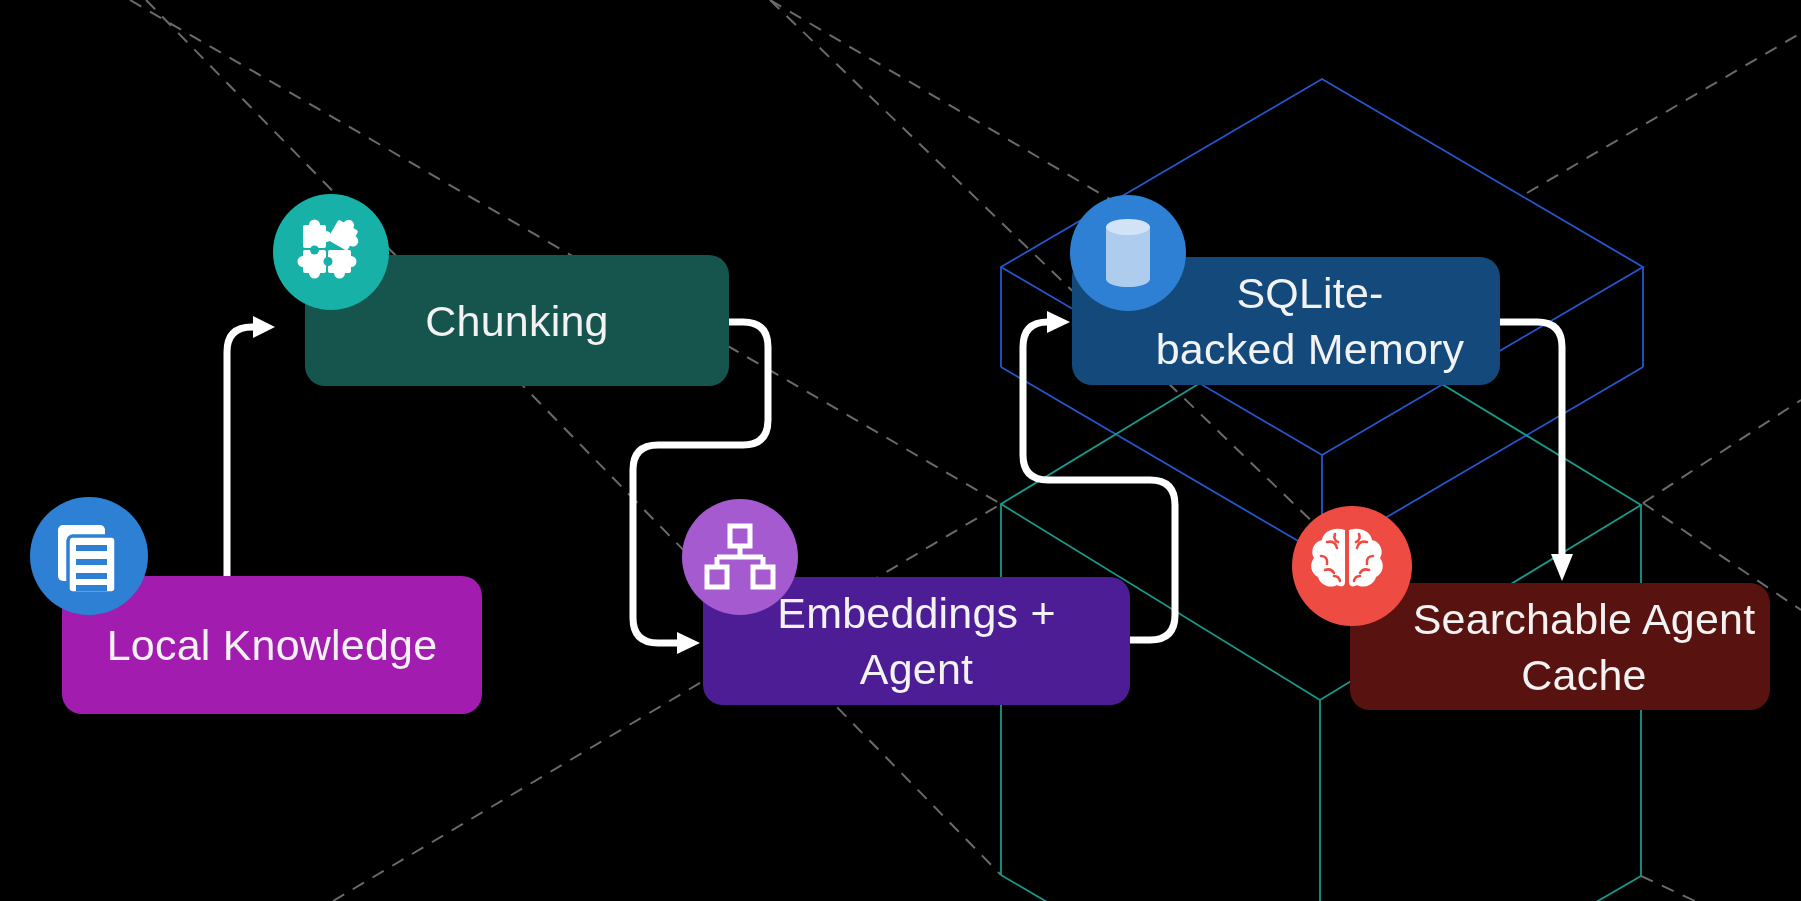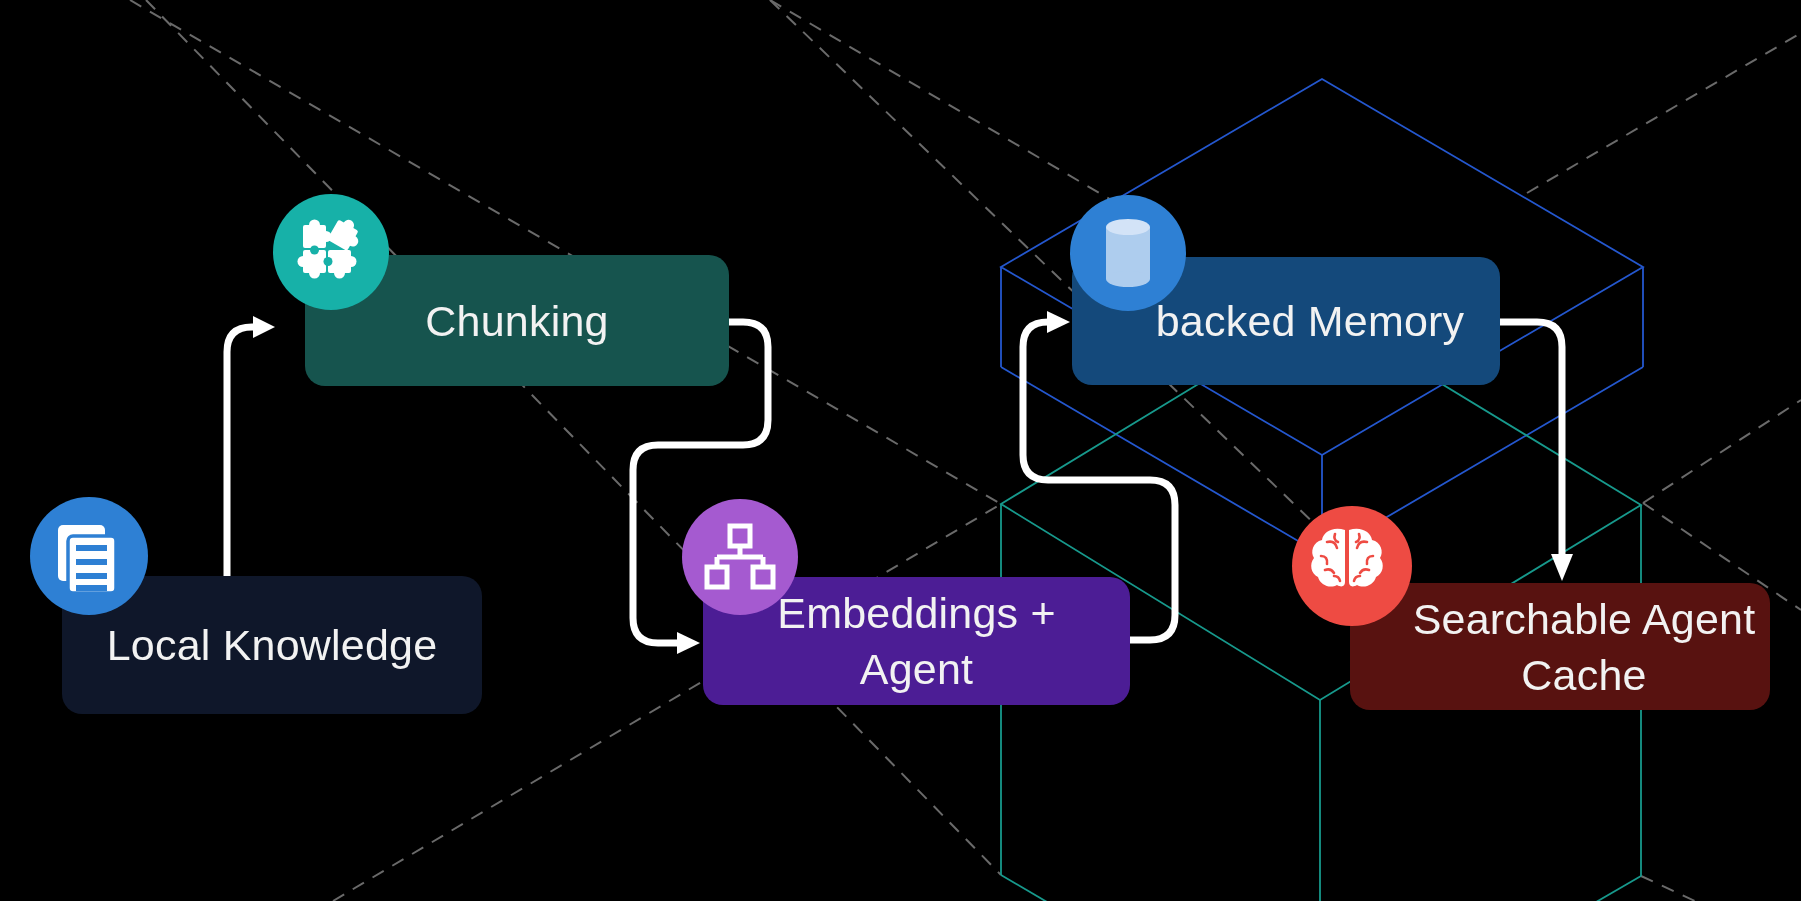--- a/index.html
+++ b/index.html
@@ -85,34 +85,35 @@
     <g>
       <path class="arrow-line" d="M1130,640 L1150,640 Q1175,640 1175,615 L1175,505 Q1175,480 1150,480 L1048,480 Q1023,480 1023,455 L1023,347 Q1023,322 1048,322"></path>
       <polygon class="arrow-head" points="1047,311 1047,333 1070,322"></polygon>
     </g>
     <g>
       <path class="arrow-line" d="M1500,322 L1537,322 Q1562,322 1562,347 L1562,556"></path>
       <polygon class="arrow-head" points="1551,554 1573,554 1562,581"></polygon>
     </g>
   </svg>
 
-  <div class="node node-local" style="background: #0f172a;">
+  <div class="node node-local" style="background: #a21caf;">
     <span class="label">Local Knowledge</span>
   </div>
 
   <div class="node node-chunking" style="background: rgb(22, 84, 78);">
     <span class="label">Chunking</span>
   </div>
 
   <div class="node node-embeddings" style="background: #4c1d95; align-items: center;">
     <span class="label">Embeddings +</span>
     <span class="label">Agent</span>
   </div>
 
   <div class="node node-sqlite" style="background: rgb(20, 73, 123);">
+    <span class="label shift-right">SQLite-</span>
     <span class="label shift-right">backed Memory</span>
   </div>
 
   <div class="node node-memory" style="background: rgb(88, 18, 16);">
     <span class="label shift-right">Searchable Agent</span>
     <span class="label shift-right">Cache</span>
   </div>
 
   <div class="badge badge-local" style="background: rgb(46, 128, 212);">
     <svg width="118" height="118" viewBox="-59 -59 118 118">

